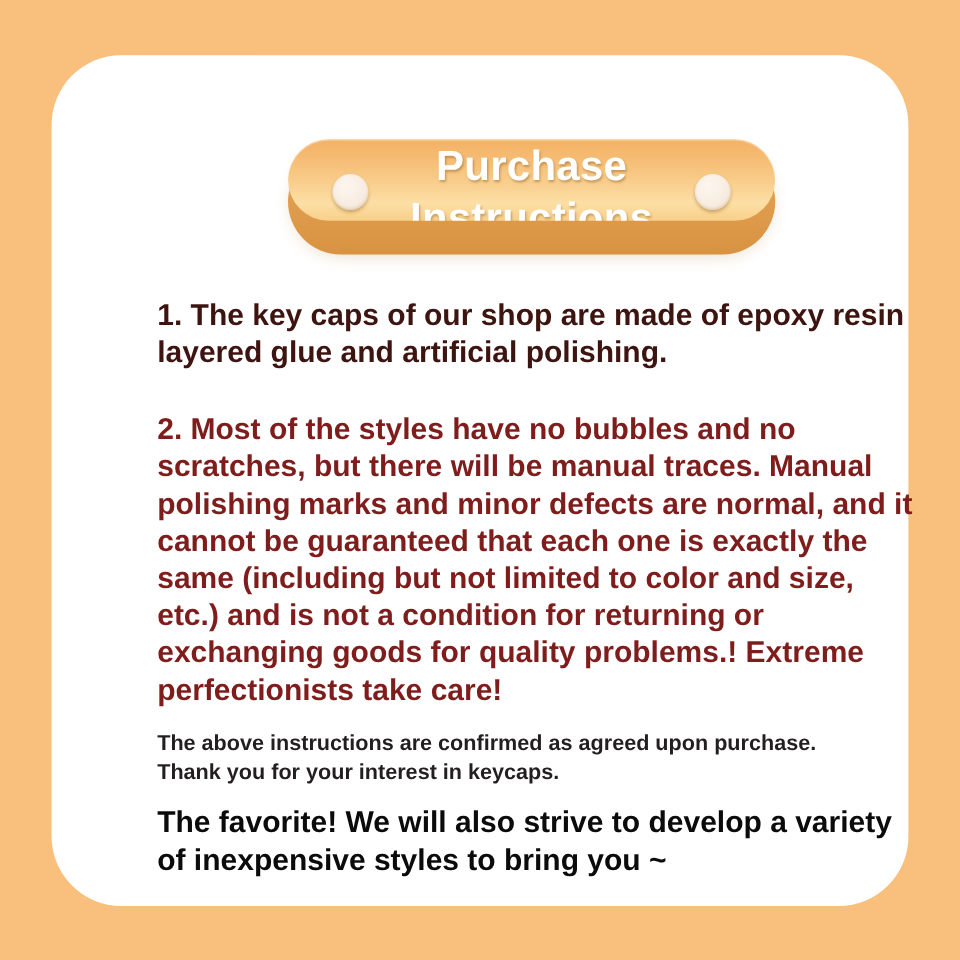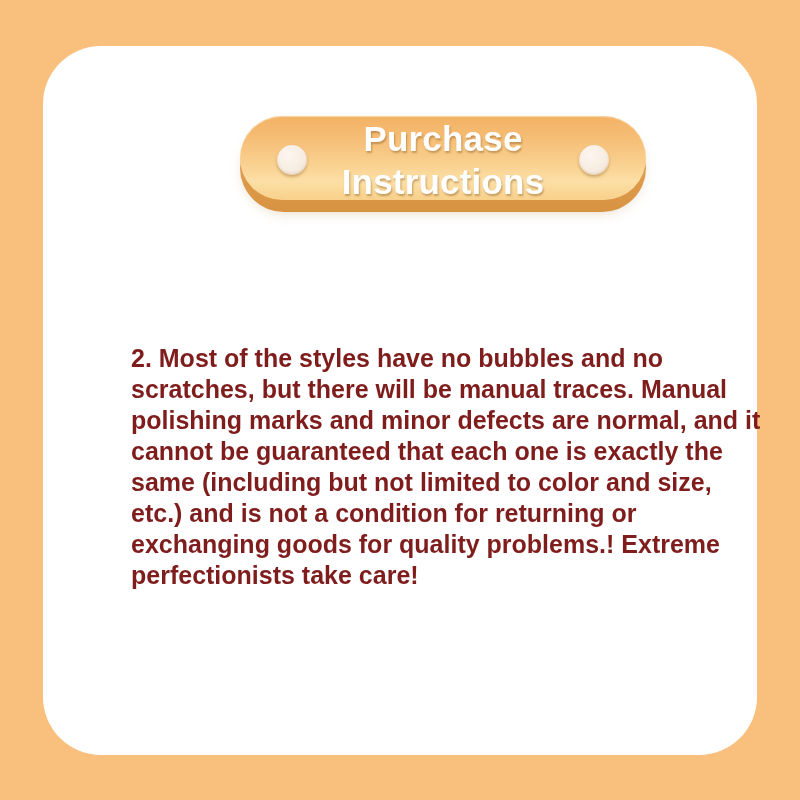--- a/index.html
+++ b/index.html
@@ -57,21 +57,21 @@
     width: 406px;
     height: 88px;
     border-radius: 44px;
     background: linear-gradient(180deg, #e8a758 0%, #d79342 100%);
   }
   #banner {
     position: absolute;
     left: 0;
     top: 0;
     width: 406px;
-    height: 84px;
+    height: 68px;
     border-radius: 44px;
     background: linear-gradient(180deg,
         #f3b264 0%,
         #f5bb72 22%,
         #f9cf8e 55%,
         #fcdfa6 78%,
         #f8d08a 100%);
     box-shadow: inset 0 1px 1px rgba(255,255,255,0.45);
     overflow: hidden;
   }
@@ -148,19 +148,23 @@
       <div id="banner-shadow"></div>
       <div id="banner-base"></div>
       <div id="banner">
         <div id="banner-title">Purchase
 Instructions</div>
       </div>
       <div class="pin" id="pin-left"></div>
       <div class="pin" id="pin-right"></div>
     </div>
 
+    <div class="para" id="para-1">1. The key caps of our shop are made of epoxy resin layered glue and artificial polishing.</div>
 
     <div class="para" id="para-2">2. Most of the styles have no bubbles and no scratches, but there will be manual traces. Manual polishing marks and minor defects are normal, and it cannot be guaranteed that each one is exactly the same (including but not limited to color and size, etc.) and is not a condition for returning or exchanging goods for quality problems.! Extreme perfectionists take care!</div>
 
+    <div class="para" id="note">The above instructions are confirmed as agreed upon purchase.
+Thank you for your interest in keycaps.</div>
 
+    <div class="para" id="closing">The favorite! We will also strive to develop a variety of inexpensive styles to bring you ~</div>
 
   </div>
 </div>
 
 </body></html>

